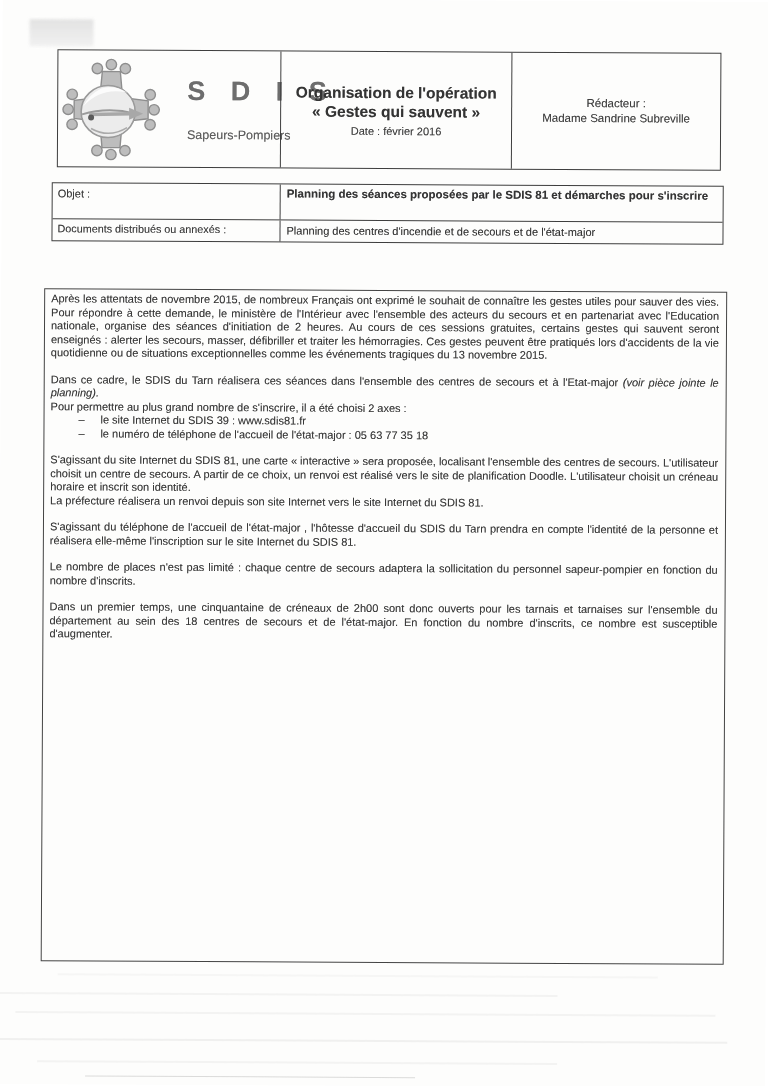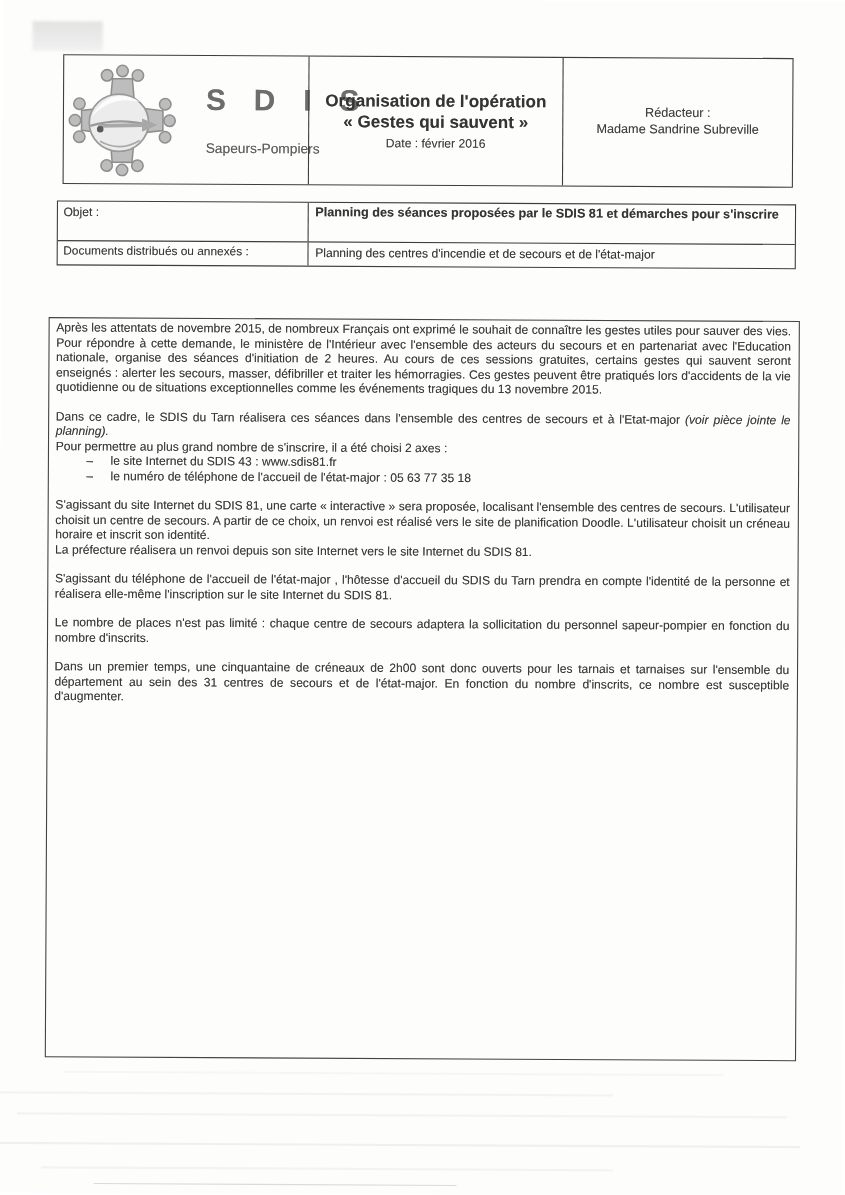--- a/index.html
+++ b/index.html
@@ -223,31 +223,31 @@
       <div class="meta-value">Planning des centres d'incendie et de secours et de l'état-major</div>
     </div>
   </div>
 
   <div class="body-box scan-text">
       <div class="para"><span>Après les attentats de novembre 2015, de nombreux Français ont exprimé le souhait de connaître les gestes utiles pour sauver des vies. Pour répondre à cette demande, le ministère de l'Intérieur avec l'ensemble des acteurs du secours et en partenariat avec l'Education nationale, organise des séances d'initiation de 2 heures. Au cours de ces sessions gratuites, certains gestes qui sauvent seront enseignés : alerter les secours, masser, défibriller et traiter les hémorragies. Ces gestes peuvent être pratiqués lors d'accidents de la vie quotidienne ou de situations exceptionnelles comme les événements tragiques du 13 novembre 2015.</span></div>
       <div class="para gap"><span>Dans ce cadre, le SDIS du Tarn réalisera ces séances dans l'ensemble des centres de secours et à l'Etat-major </span><span class="italic">(voir pièce jointe le planning).</span></div>
       <div class="para"><span>Pour permettre au plus grand nombre de s'inscrire, il a été choisi 2 axes :</span></div>
       <div class="bullet-row">
         <span class="dash">–</span>
-        <span class="bullet-content"><span>le site Internet du SDIS 43 : </span><span class="underline">www.sdis81.fr</span></span>
+        <span class="bullet-content"><span>le site Internet du SDIS 39 : </span><span class="underline">www.sdis81.fr</span></span>
       </div>
       <div class="bullet-row">
         <span class="dash">–</span>
         <span class="bullet-content"><span>le numéro de téléphone de l'accueil de l'état-major : 05 63 77 35 18</span></span>
       </div>
       <div class="para gap"><span>S'agissant du site Internet du SDIS 81, une carte « interactive » sera proposée, localisant l'ensemble des centres de secours. L'utilisateur choisit un centre de secours. A partir de ce choix, un renvoi est réalisé vers le site de planification Doodle. L'utilisateur choisit un créneau horaire et inscrit son identité.</span></div>
       <div class="para"><span>La préfecture réalisera un renvoi depuis son site Internet vers le site Internet du SDIS 81.</span></div>
       <div class="para gap"><span>S'agissant du téléphone de l'accueil de l'état-major , l'hôtesse d'accueil du SDIS du Tarn prendra en compte l'identité de la personne et réalisera elle-même l'inscription sur le site Internet du SDIS 81.</span></div>
       <div class="para gap"><span>Le nombre de places n'est pas limité : chaque centre de secours adaptera la sollicitation du personnel sapeur-pompier en fonction du nombre d'inscrits.</span></div>
-      <div class="para gap"><span>Dans un premier temps, une cinquantaine de créneaux de 2h00 sont donc ouverts pour les tarnais et tarnaises sur l'ensemble du département au sein des 31 centres de secours et de l'état-major. En fonction du nombre d'inscrits, ce nombre est susceptible d'augmenter.</span></div>
+      <div class="para gap"><span>Dans un premier temps, une cinquantaine de créneaux de 2h00 sont donc ouverts pour les tarnais et tarnaises sur l'ensemble du département au sein des 18 centres de secours et de l'état-major. En fonction du nombre d'inscrits, ce nombre est susceptible d'augmenter.</span></div>
     </div>
 
   <div class="streak s6"></div>
   <div class="streak s1"></div>
   <div class="streak s2"></div>
   <div class="streak s3"></div>
   <div class="streak s4"></div>
   <div class="streak s5"></div>
 
 </div>

